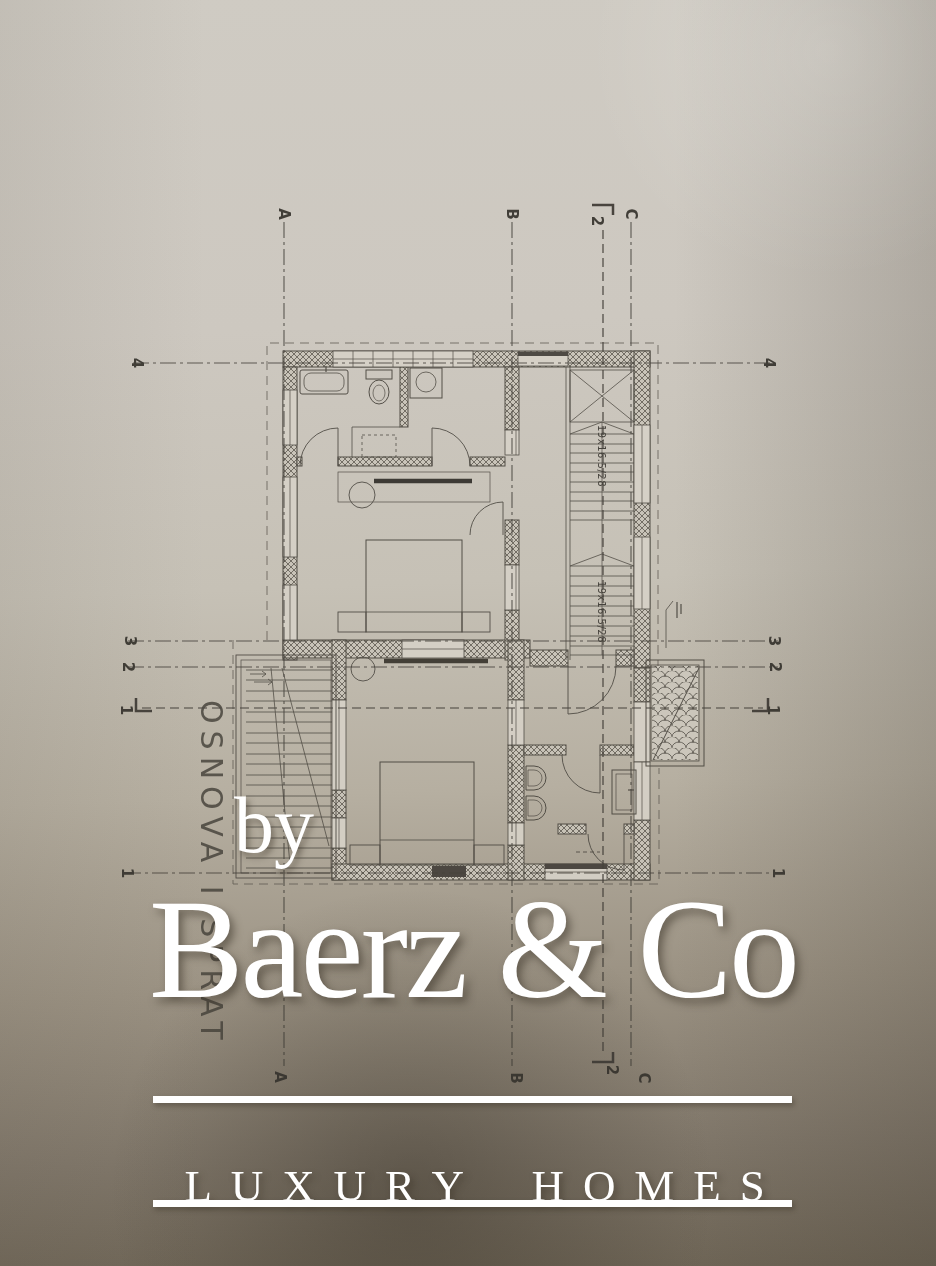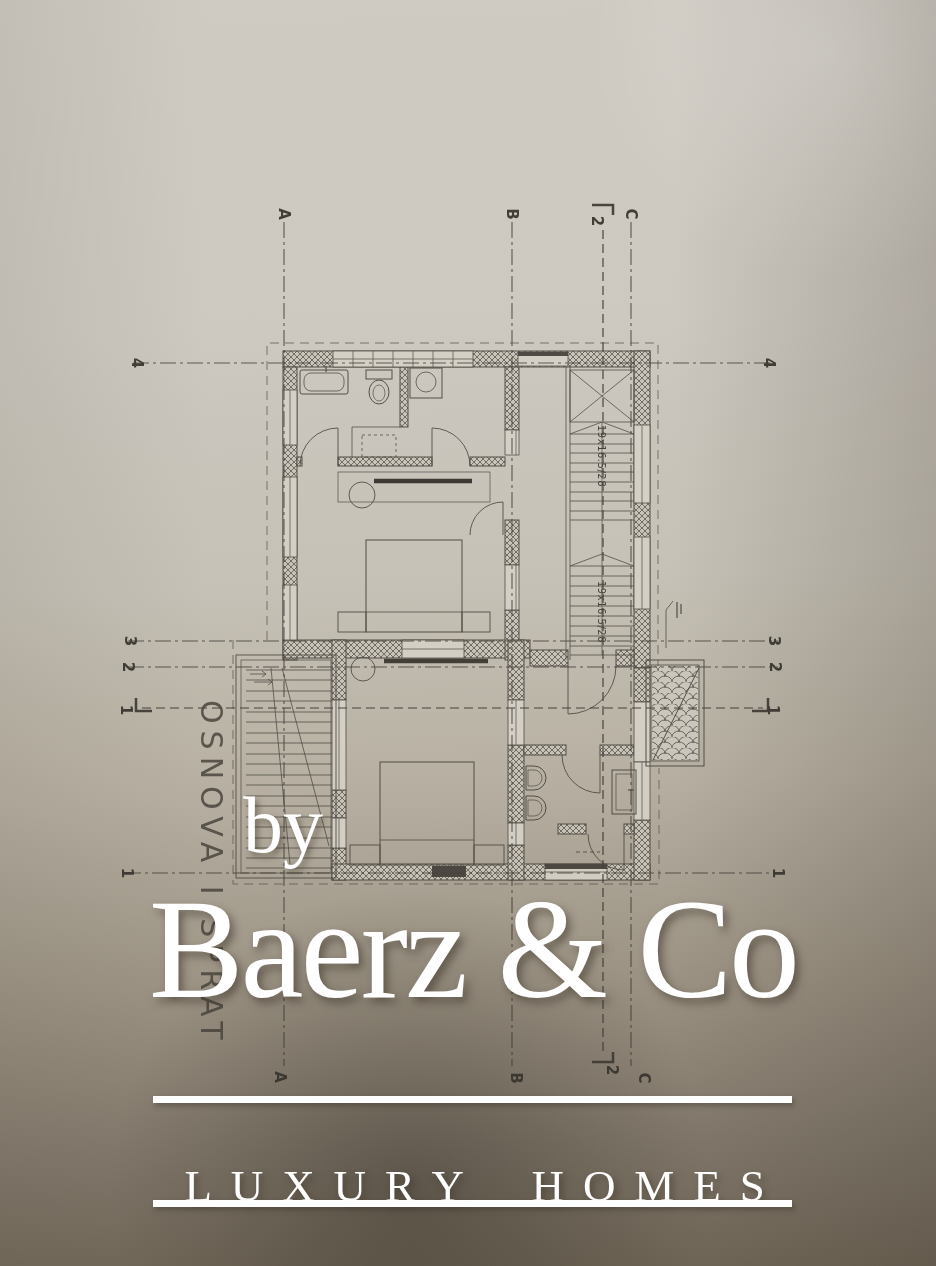--- a/index.html
+++ b/index.html
@@ -43,21 +43,21 @@
     color:#45413a;opacity:.88;
     letter-spacing:7px;
     transform:rotate(90deg);
     transform-origin:left top;
     white-space:nowrap;
   }
 
   
   .wm{position:absolute;inset:0;color:#fff;}
   .wm-by{
-    position:absolute;left:243px;top:780px;
+    position:absolute;left:234px;top:780px;
     font:400 80px "Liberation Serif",serif;
     text-shadow:3px 4px 6px rgba(55,47,36,.50);
   }
   .wm-brand{
     position:absolute;left:473px;top:878px;
     transform:translateX(-50%);
     font:400 142px/1.0 "Liberation Serif",serif;
     letter-spacing:-3px;
     white-space:nowrap;
     text-shadow:4px 5px 8px rgba(55,47,36,.55);

